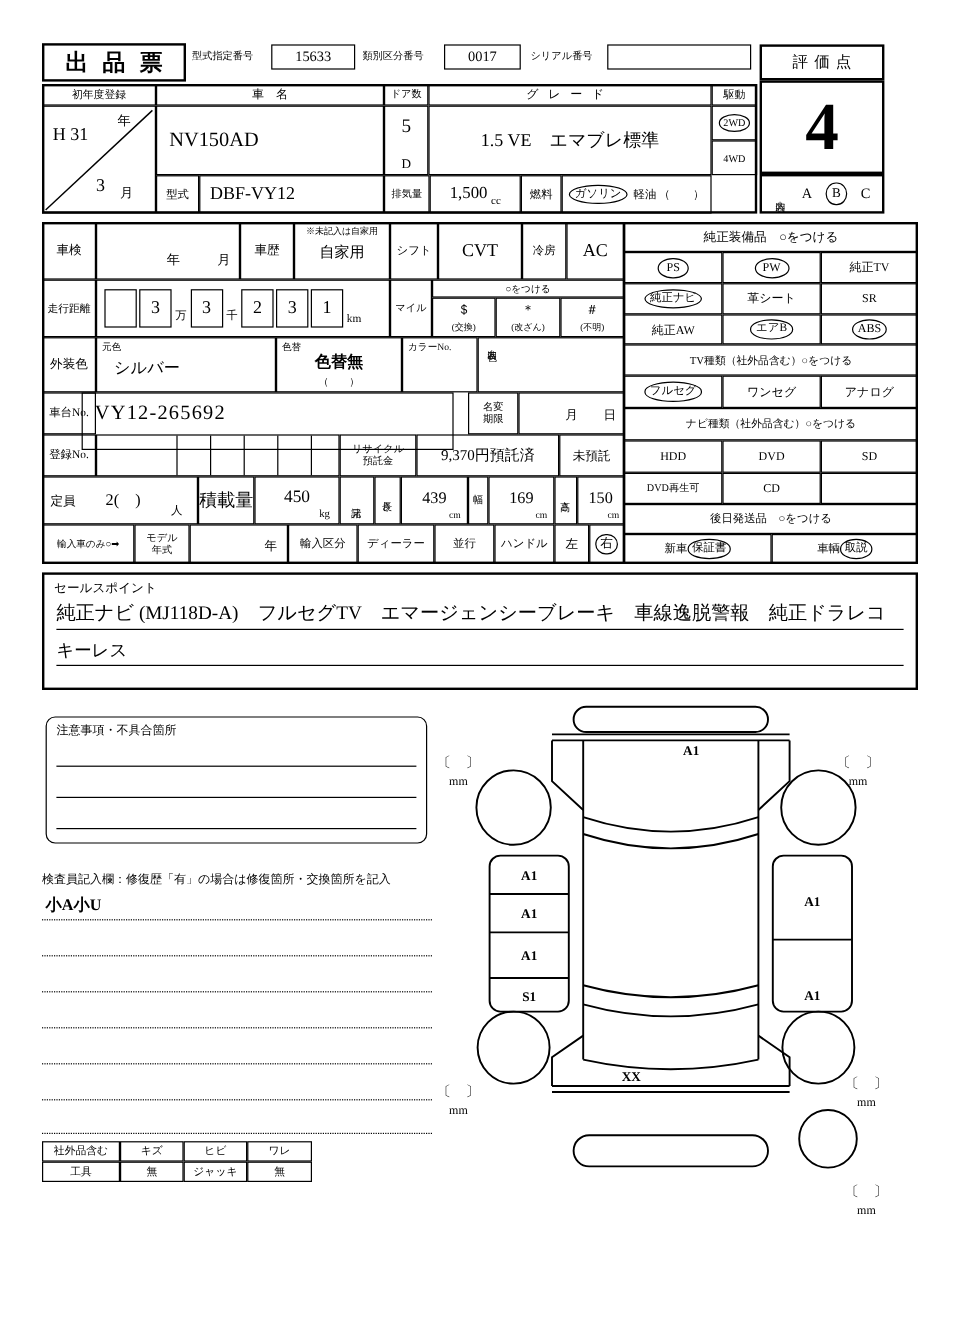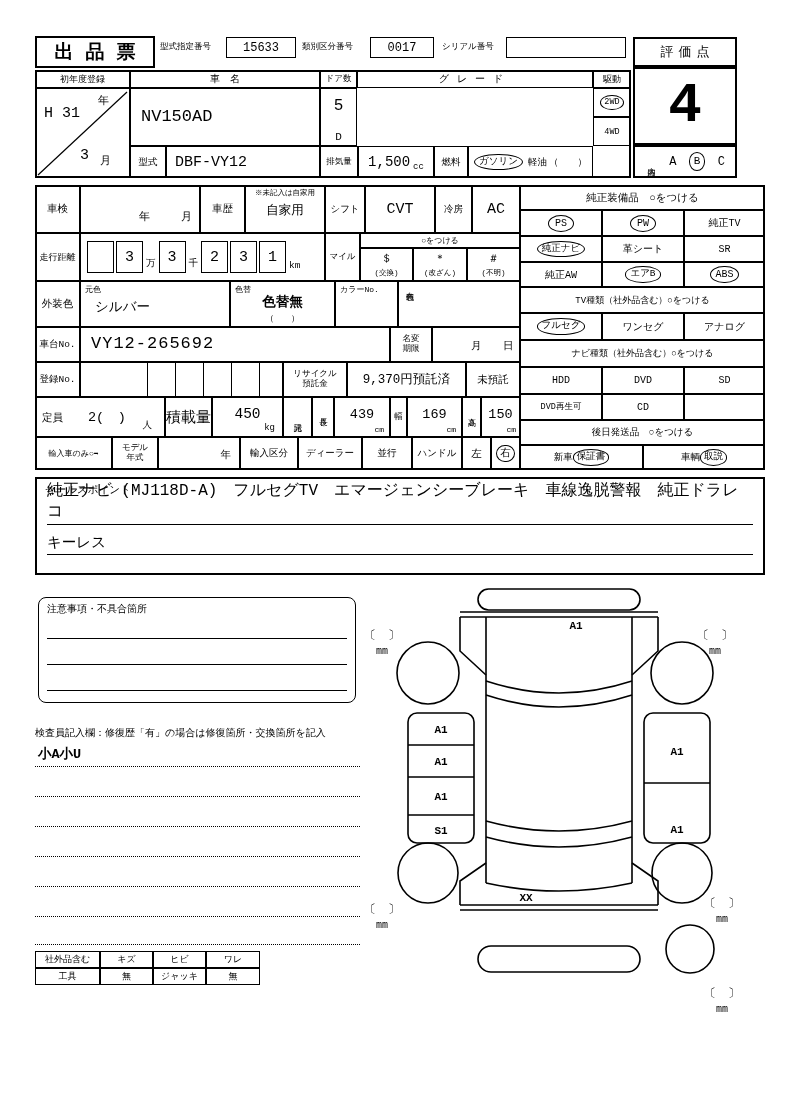--- a/index.html
+++ b/index.html
@@ -1,17 +1,17 @@
 <!DOCTYPE html>
 <html><head>
 <meta charset="utf-8">
 <style>
   html,body{margin:0;padding:0;background:#fff}
   .sheet{position:relative;width:800px;height:1100px;background:#fff;color:#000;
-         font-family:Liberation Mono, monospace;overflow:hidden}
+         font-family:Liberation Serif, serif;overflow:hidden}
   .c{position:absolute;box-sizing:border-box;border:1px solid #000}
   .n{position:absolute;box-sizing:border-box}
   .f{display:flex;align-items:center;justify-content:center;text-align:center}
   .stack{display:flex;flex-direction:column;align-items:center;justify-content:center;line-height:1.15}
   .vert{writing-mode:vertical-rl;text-orientation:upright;letter-spacing:1px}
   .circ{border:1.5px solid #000;border-radius:50%;padding:0 6px;display:inline-block;line-height:1.5}
   .dot{position:absolute;height:0;border-bottom:1.5px dotted #000}
   .tl{position:absolute;font-size:8px;top:2px;left:4px;white-space:nowrap}
   .dbox{width:25px;height:30px;border:1px solid #000;display:flex;align-items:center;justify-content:center;font-size:15px;flex:none;background:#fff}
   .unit{font-size:9.5px;align-self:flex-end;margin:0 1px 7px}
@@ -59,20 +59,21 @@
     <span class="n" style="left:64px;top:64px;font-size:11px">月</span>
   </div>
 
   <div class="c" style="left:130px;top:88px;width:190px;height:58px">
     <span class="n" style="left:10px;top:18px;font-size:17px">NV150AD</span>
   </div>
   <div class="c" style="left:320px;top:88px;width:37px;height:58px">
     <span class="n f" style="left:0;top:8px;width:100%;font-size:16px">5</span>
     <span class="n f" style="left:0;bottom:2px;width:100%;font-size:11px">D</span>
   </div>
+  <div class="c f" style="left:357px;top:88px;width:236px;height:58px;font-size:15px">1.5 VE　エマブレ標準</div>
   <div class="c f" style="left:593px;top:88px;width:38px;height:29px">
     <span class="circ" style="font-size:8.5px;padding:0 3px">2WD</span>
   </div>
   <div class="c f" style="left:593px;top:117px;width:38px;height:29px;font-size:8.5px">4WD</div>
 
   <div class="c f" style="left:130px;top:146px;width:36px;height:32px;font-size:9.5px">型式</div>
   <div class="c" style="left:166px;top:146px;width:154px;height:32px">
     <span class="n" style="left:8px;top:7px;font-size:15px">DBF-VY12</span>
   </div>
   <div class="c f" style="left:320px;top:146px;width:38px;height:32px;font-size:8.5px">排気量</div>
@@ -145,21 +146,21 @@
     <span class="n f" style="left:0;bottom:1px;width:100%;font-size:8.5px">（　　）</span>
   </div>
   <div class="c" style="left:335px;top:281px;width:63px;height:46px">
     <span class="tl">カラーNo.</span>
   </div>
   <div class="c" style="left:398px;top:281px;width:122px;height:46px">
     <span class="vert n" style="left:4px;top:3px;font-size:8px">内装色</span>
   </div>
 
   <div class="c f" style="left:35px;top:327px;width:45px;height:35px;font-size:9.5px">車台No.</div>
-  <div class="c" style="left:80px;top:327px;width:310px;height:35px">
+  <div class="c" style="left:68px;top:327px;width:310px;height:48px">
     <span class="n" style="left:10px;top:6px;font-size:17px;letter-spacing:1px">VY12-265692</span>
   </div>
   <div class="c stack" style="left:390px;top:327px;width:42px;height:35px;font-size:8.5px">
     <span>名変</span>
     <span>期限</span>
   </div>
   <div class="c" style="left:432px;top:327px;width:88px;height:35px">
     <span class="n" style="left:38px;top:11px;font-size:10.5px">月</span>
     <span class="n" style="left:70px;top:11px;font-size:10.5px">日</span>
   </div>

